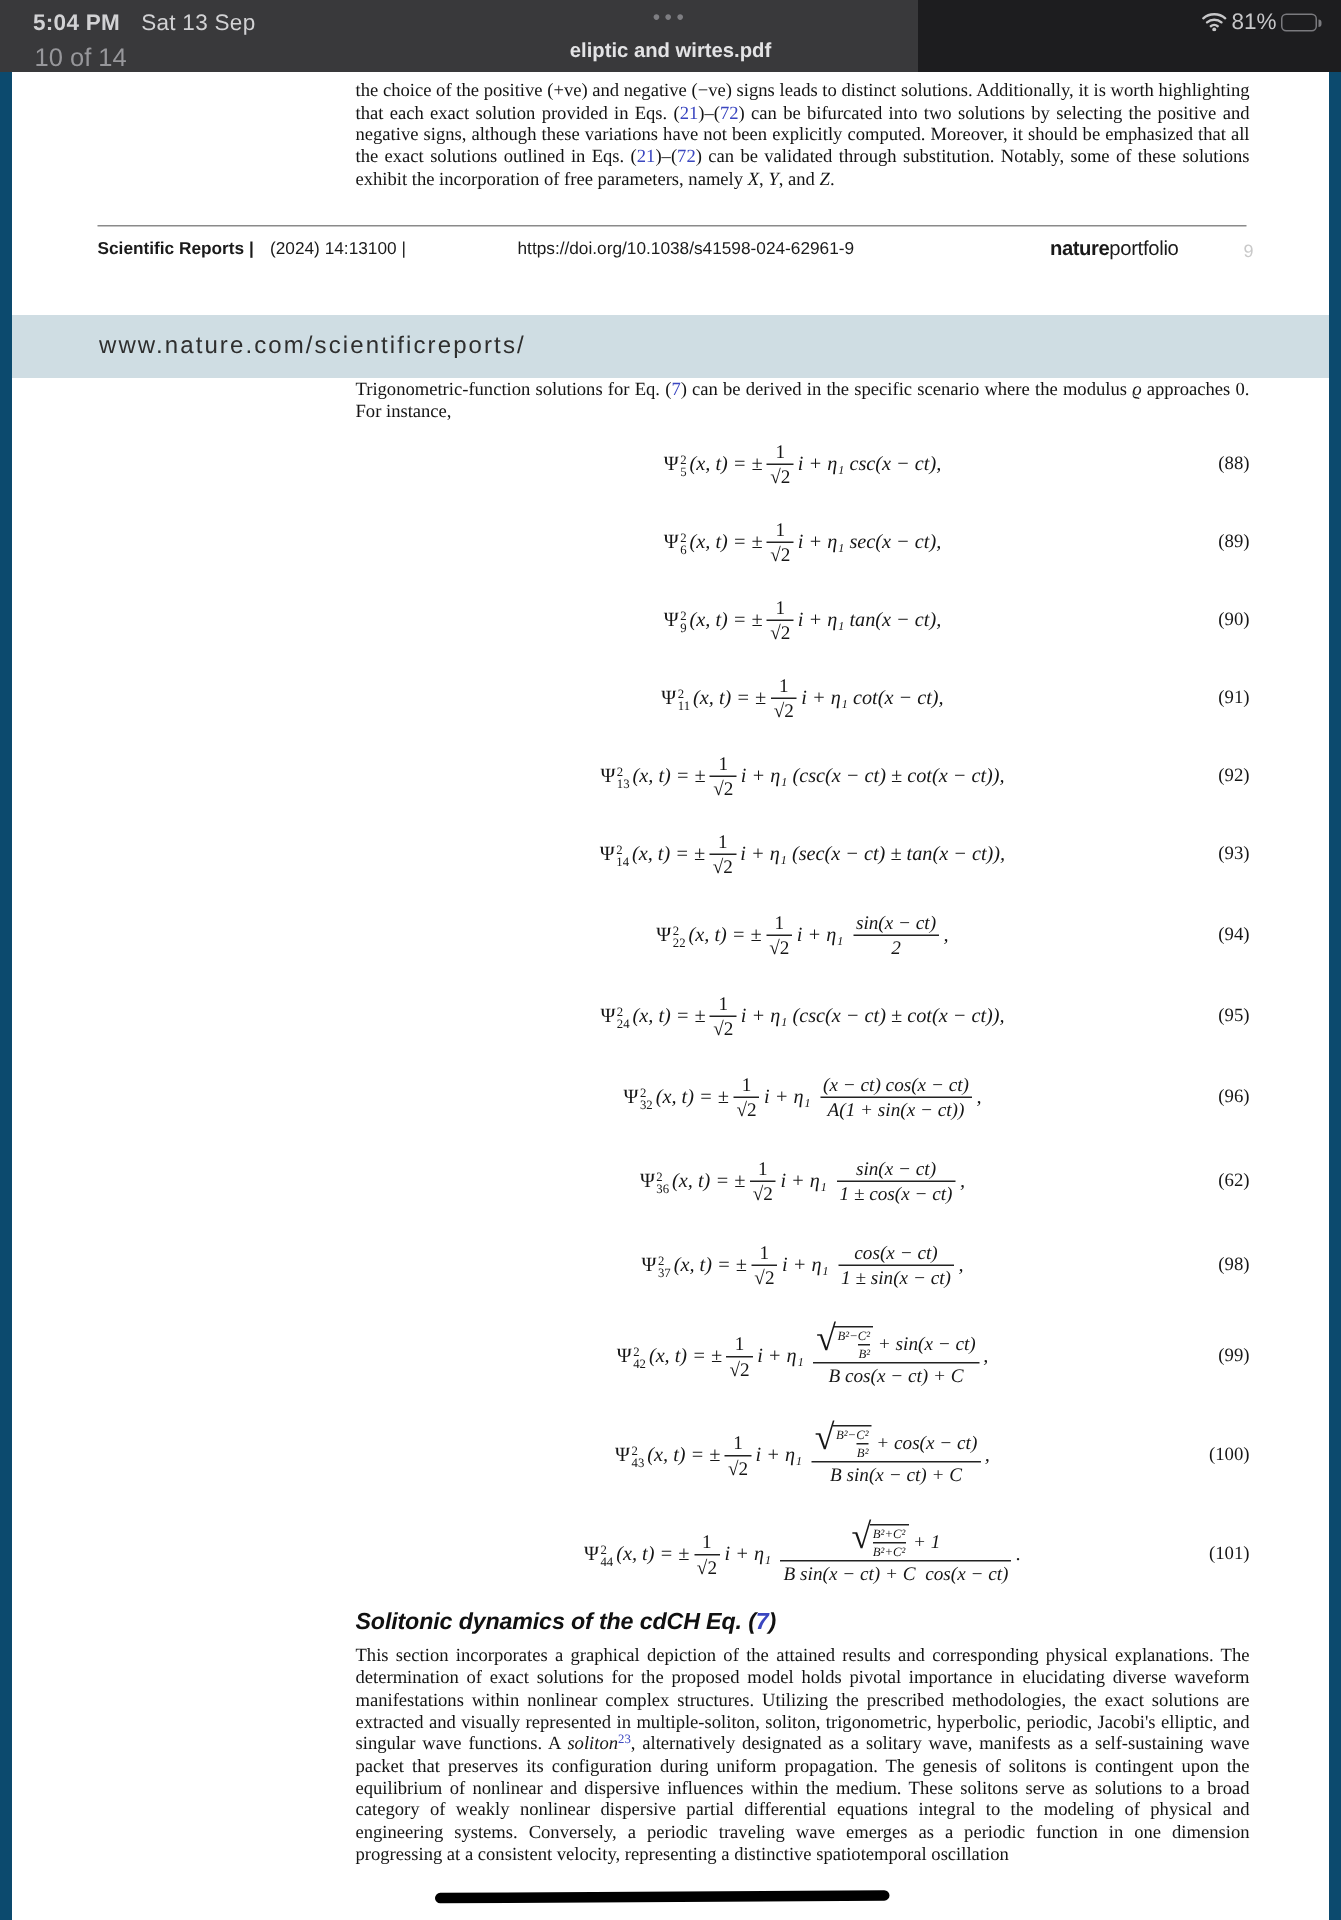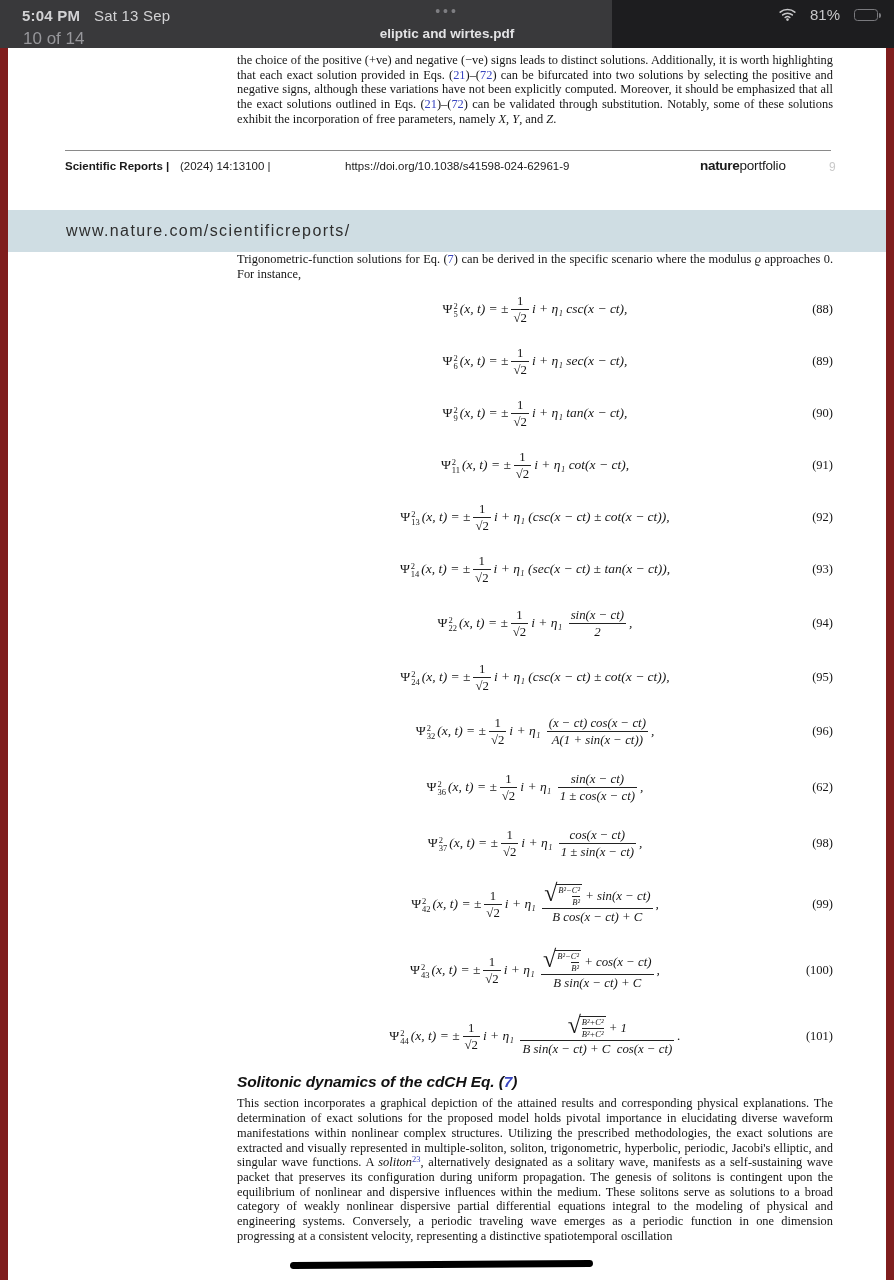--- a/index.html
+++ b/index.html
@@ -1,27 +1,27 @@
 <!DOCTYPE html>
 <html><head>
 <meta charset="utf-8">
 <style>
   * { margin:0; padding:0; box-sizing:border-box; }
   html,body { width:894px; height:1280px; }
   body { font-family:"Liberation Sans", sans-serif; background:#141416; overflow:hidden; }
-  .screen { position:relative; width:894px; height:1280px; background:#7f1d1d; overflow:hidden; }
+  .screen { position:relative; width:894px; height:1280px; background:#0c4a6e; overflow:hidden; }
 
   
   .topbar { position:absolute; left:0; top:0; width:894px; height:48px; background:#39393b; }
   .topbar-dark { position:absolute; left:612px; top:0; width:282px; height:48px; background:#1d1d1f; }
   .status-left { position:absolute; left:22px; top:7px; font-size:15px; color:#d2d2d4; letter-spacing:.2px; }
   .status-left .time { font-weight:bold; margin-right:14px; }
   .dots { position:absolute; left:0; top:3px; width:894px; text-align:center; color:#7e7e82; font-size:14px; letter-spacing:3px; }
   .doc-title { position:absolute; left:0; top:26px; width:894px; text-align:center; color:#e3e3e5; font-size:13.5px; font-weight:bold; }
-  .status-right { position:absolute; right:16px; top:6px; display:flex; align-items:center; gap:14px; color:#c7c7c9; font-size:15px; }
+  .status-right { position:absolute; right:16px; top:6px; display:flex; align-items:center; gap:3px; color:#c7c7c9; font-size:15px; }
   .wifi svg { display:block; }
   .batt { position:relative; width:24px; height:12px; border:1px solid #7a7a7e; border-radius:3.5px; padding:1px; }
   .batt-fill { height:100%; width:80%; background:#cfcfd1; border-radius:1.5px; }
   .batt-tip { position:absolute; right:-4px; top:3.5px; width:2.5px; height:5px; background:#7a7a7e; border-radius:0 2px 2px 0; }
 
   
   .page { position:absolute; left:8px; width:878px; background:#ffffff; }
   .page1 { top:48px; height:166px; }
   .page2 { top:210px; height:1070px; overflow:hidden; }
 

